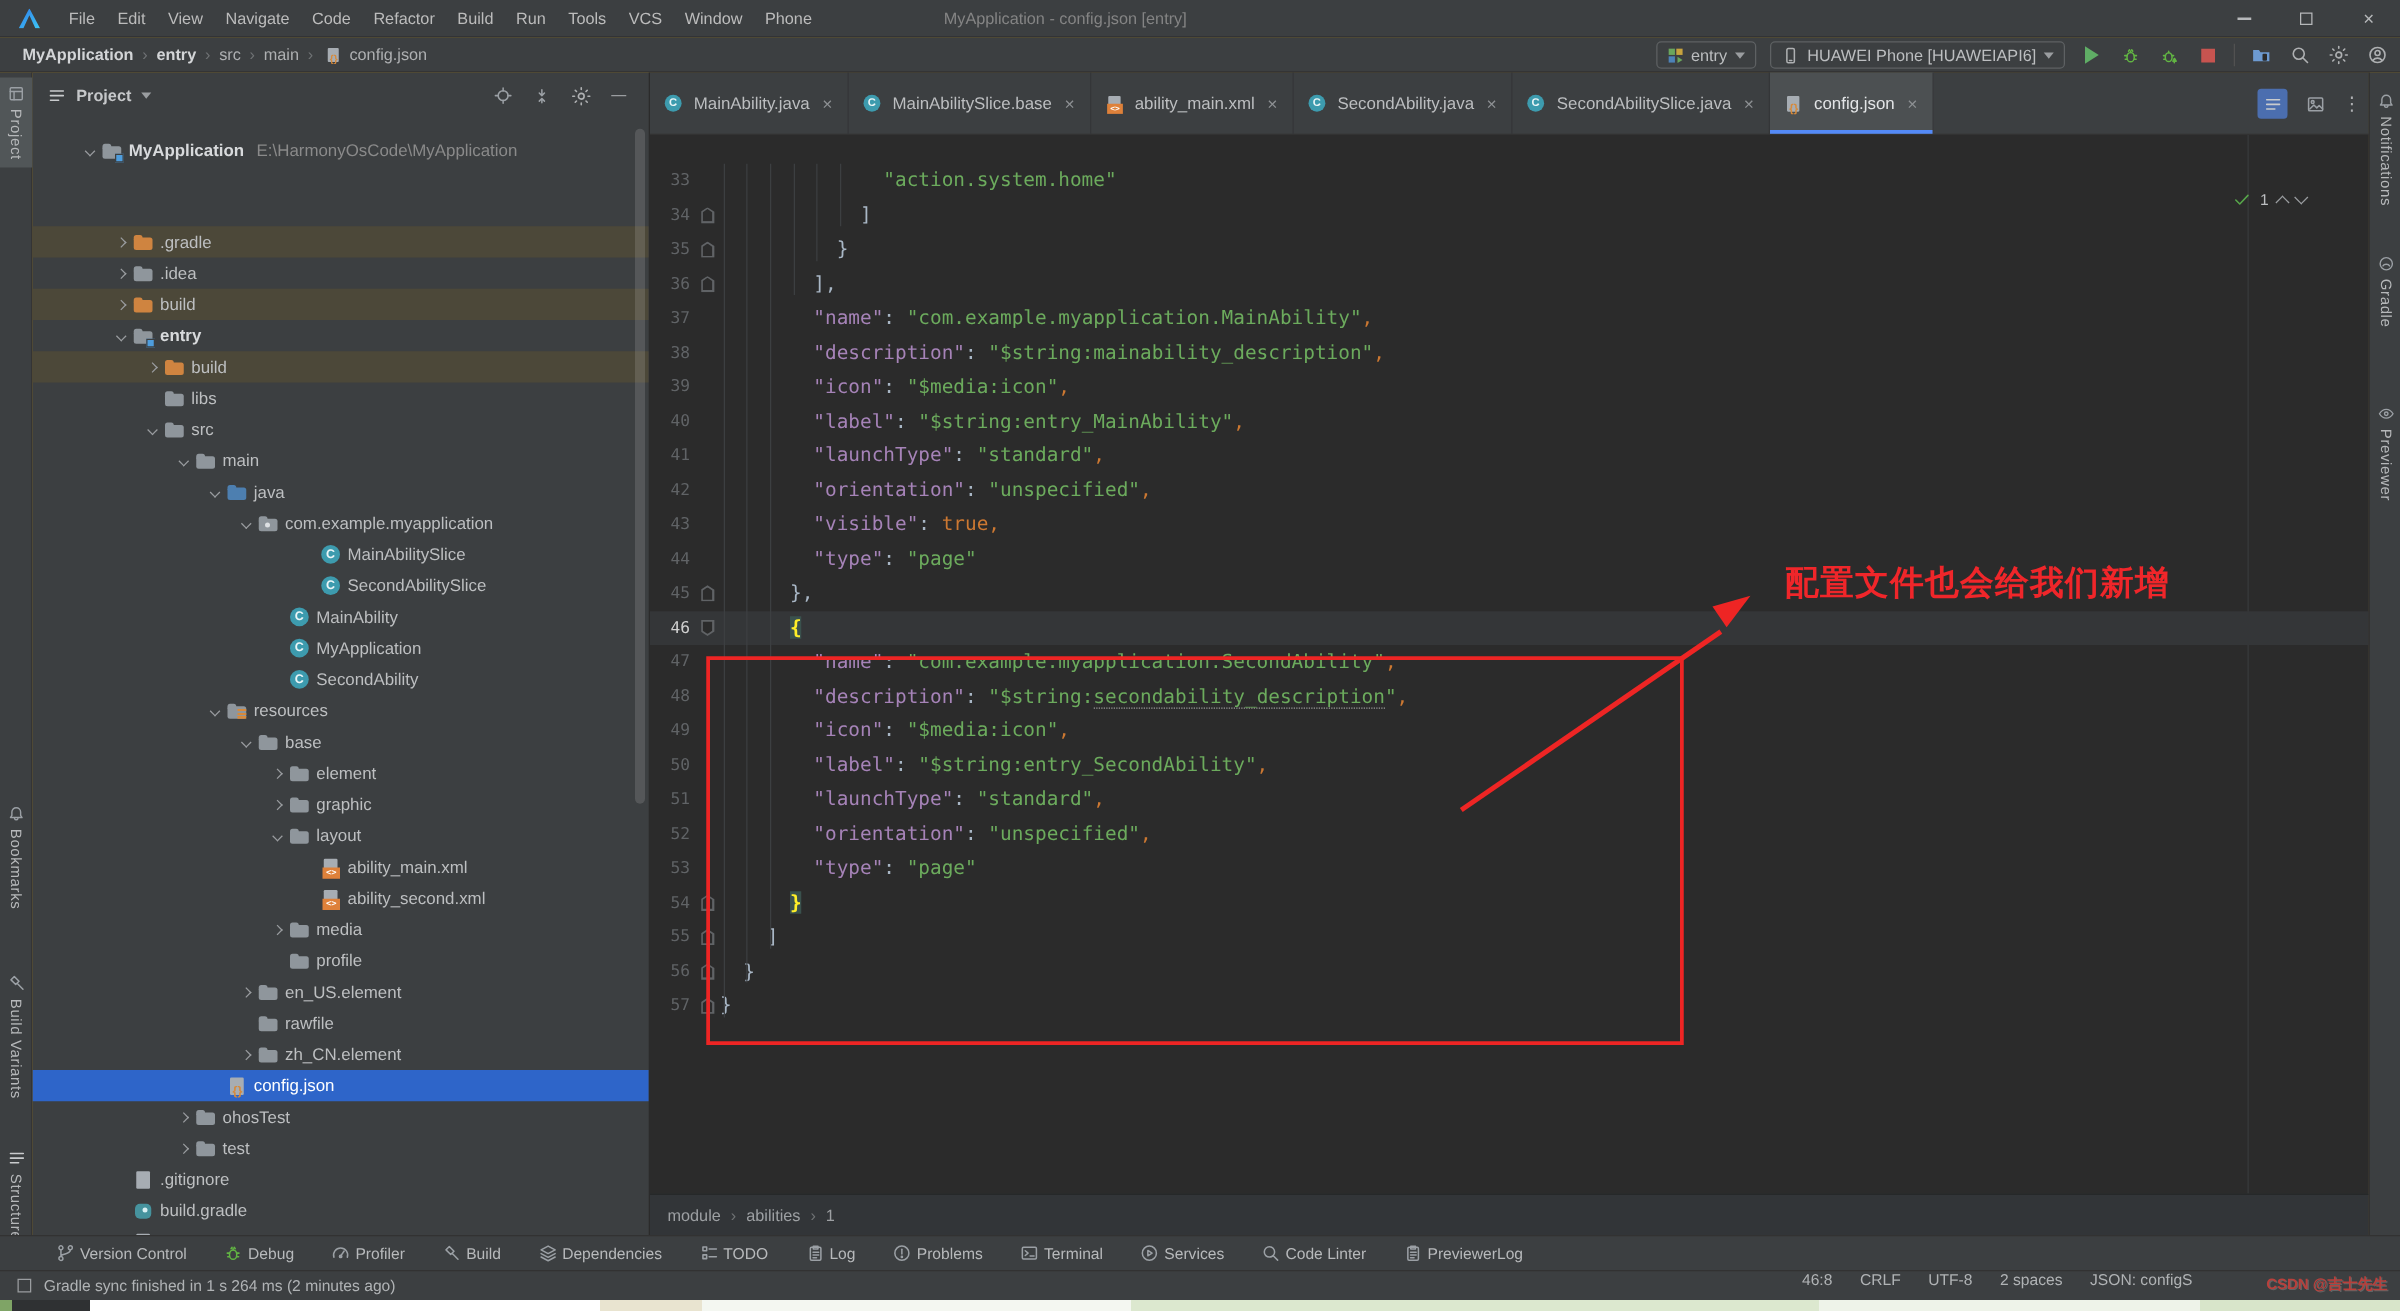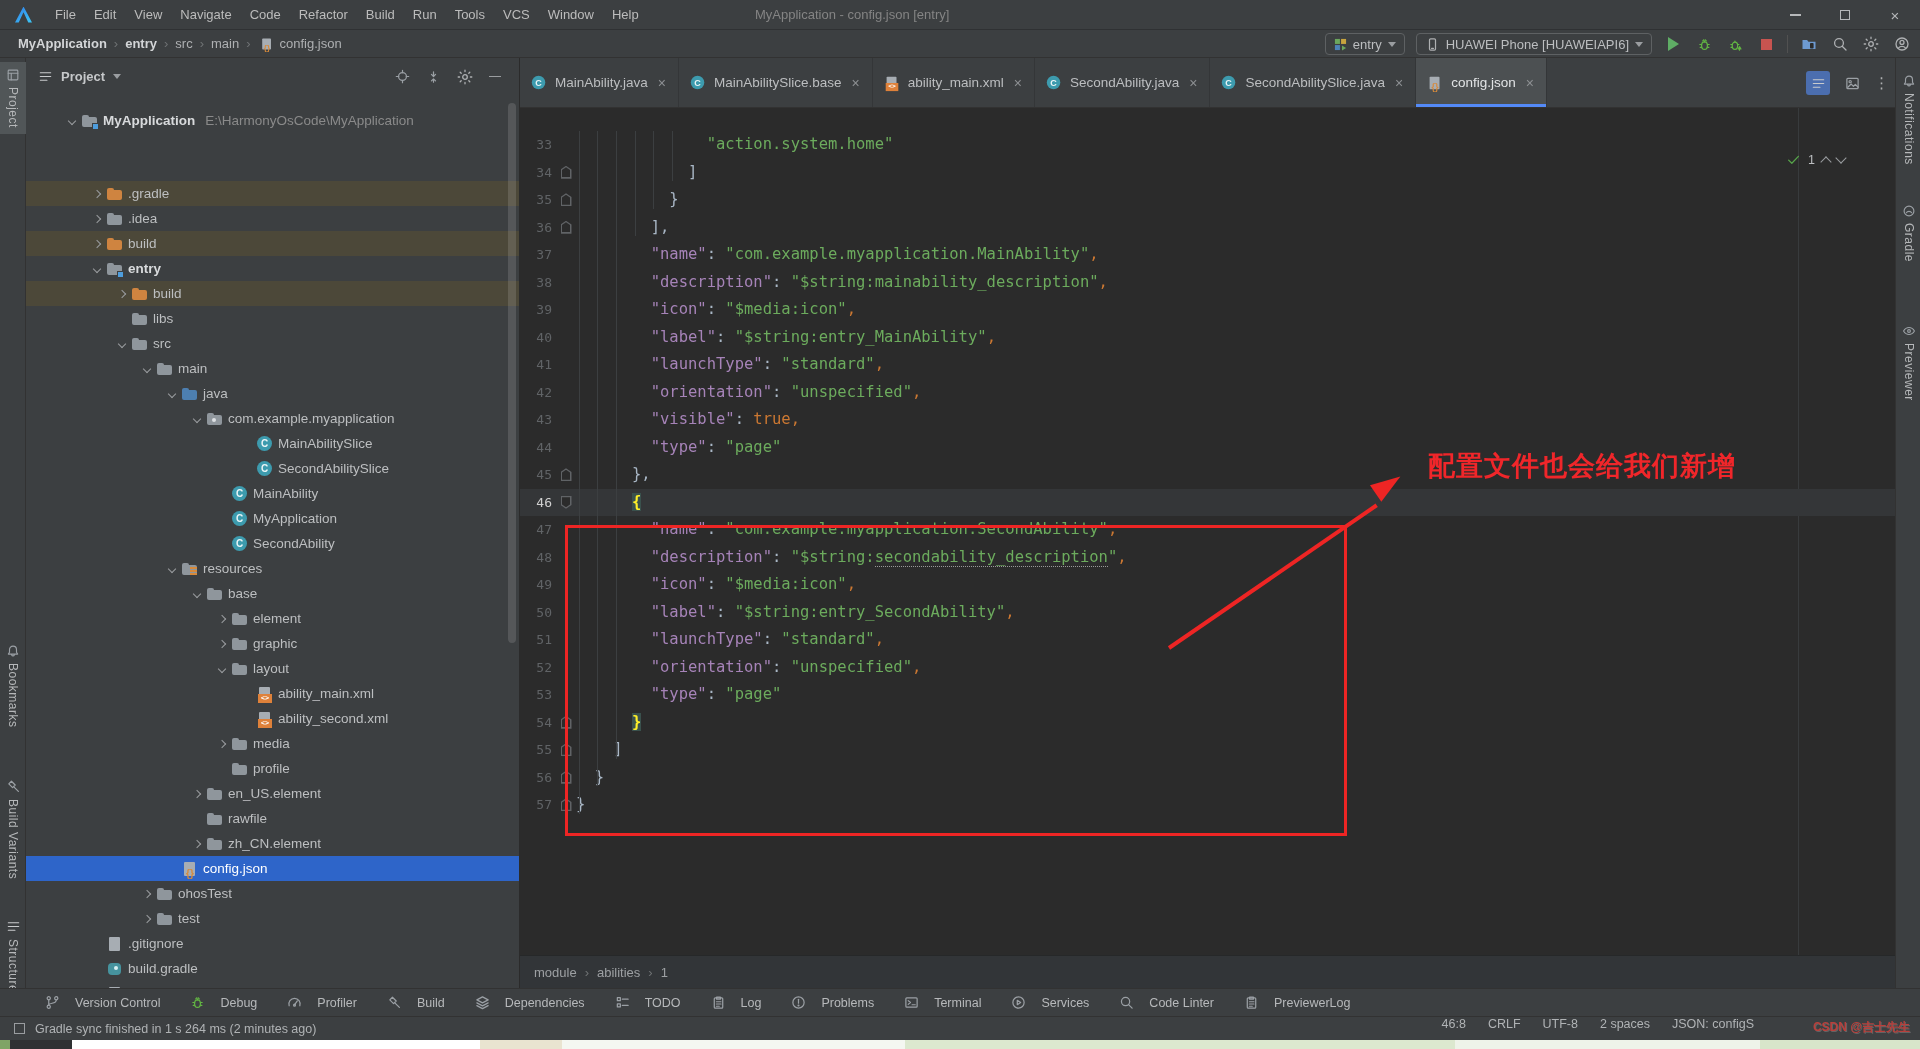--- a/index.html
+++ b/index.html
@@ -162,21 +162,21 @@
   .mini-chev.dn { transform:rotate(45deg); margin-bottom:4px; }
 
   #crumbbar { position:absolute; left:0; top:897px; width:1375px; height:33px; background:#323538;
               border-top:1px solid #262829; display:flex; align-items:center; padding-left:14px;
               color:#9da0a3; font-size:13px; }
   #crumbbar .sep { padding:0 8px; color:#6f7274; }
 
   
   #bottombar { position:absolute; left:0; top:988px; width:1920px; height:28px; background:#3c3f41;
                border-top:1px solid #323232; display:flex; align-items:center; padding-left:45px; gap:30px; }
-  .bb-item { display:flex; align-items:center; gap:15px; color:#b7b9bb; font-size:12.5px; }
+  .bb-item { display:flex; align-items:center; gap:4px; color:#b7b9bb; font-size:12.5px; }
 
   
   #statusbar { position:absolute; left:0; top:1016px; width:1920px; height:24px; background:#3c3f41;
                border-top:1px solid #323232; display:flex; align-items:center; color:#b0b3b5; font-size:12.5px; }
   #status-left { display:flex; align-items:center; gap:10px; padding-left:14px; }
   .status-ico { width:11px; height:11px; border:1.5px solid #9a9da0; }
   #status-right { position:absolute; right:166px; top:0; height:24px; display:flex; gap:22px; }
   #watermark { position:absolute; right:10px; top:2px; font-size:12px; font-weight:bold; color:#b8403c;
                text-shadow:1px 1px 0 rgba(130,130,130,.55); z-index:3; white-space:nowrap; }
 
@@ -196,21 +196,21 @@
         <span class="menu-item">Edit</span>
         <span class="menu-item">View</span>
         <span class="menu-item">Navigate</span>
         <span class="menu-item">Code</span>
         <span class="menu-item">Refactor</span>
         <span class="menu-item">Build</span>
         <span class="menu-item">Run</span>
         <span class="menu-item">Tools</span>
         <span class="menu-item">VCS</span>
         <span class="menu-item">Window</span>
-        <span class="menu-item">Help</span>
+        <span class="menu-item">Phone</span>
       </nav>
     <span id="win-title">MyApplication - config.json [entry]</span>
     <div id="win-controls">
       <div class="winbtn">
           <span class="wb-min"></span>
         </div>
       <div class="winbtn">
           <span class="wb-max"></span>
         </div>
       <div class="winbtn wb-close">×</div>

